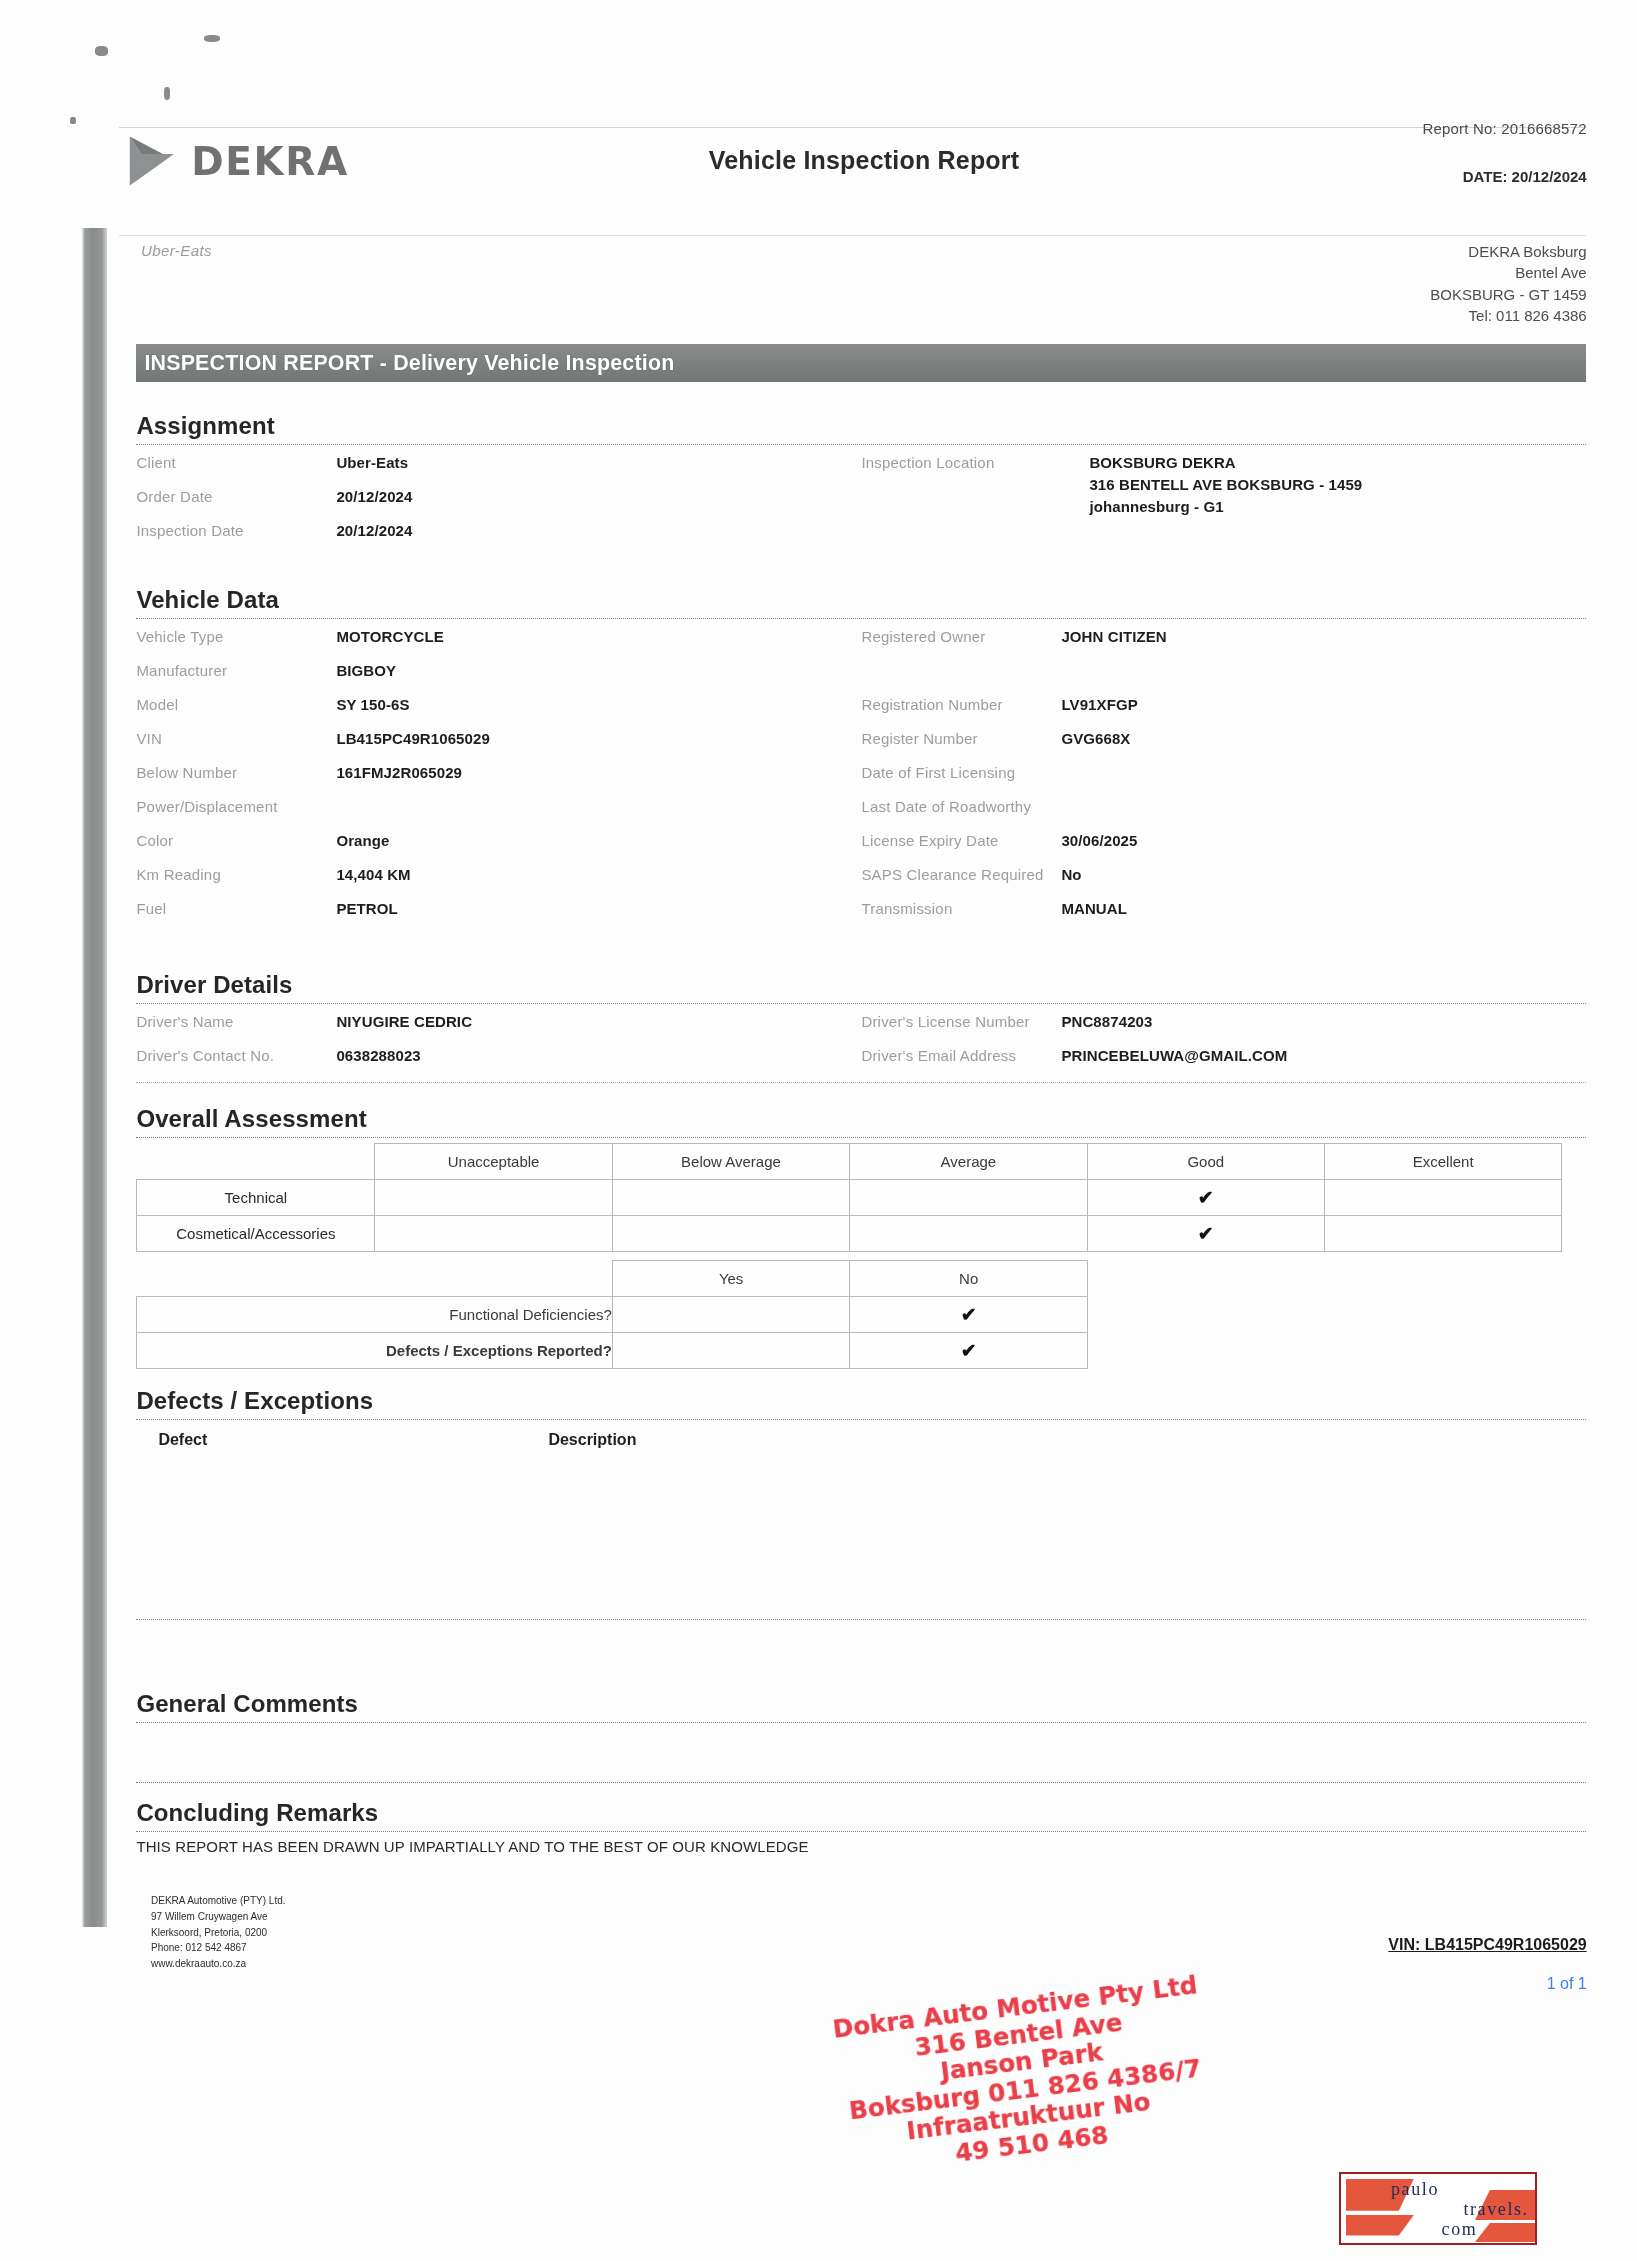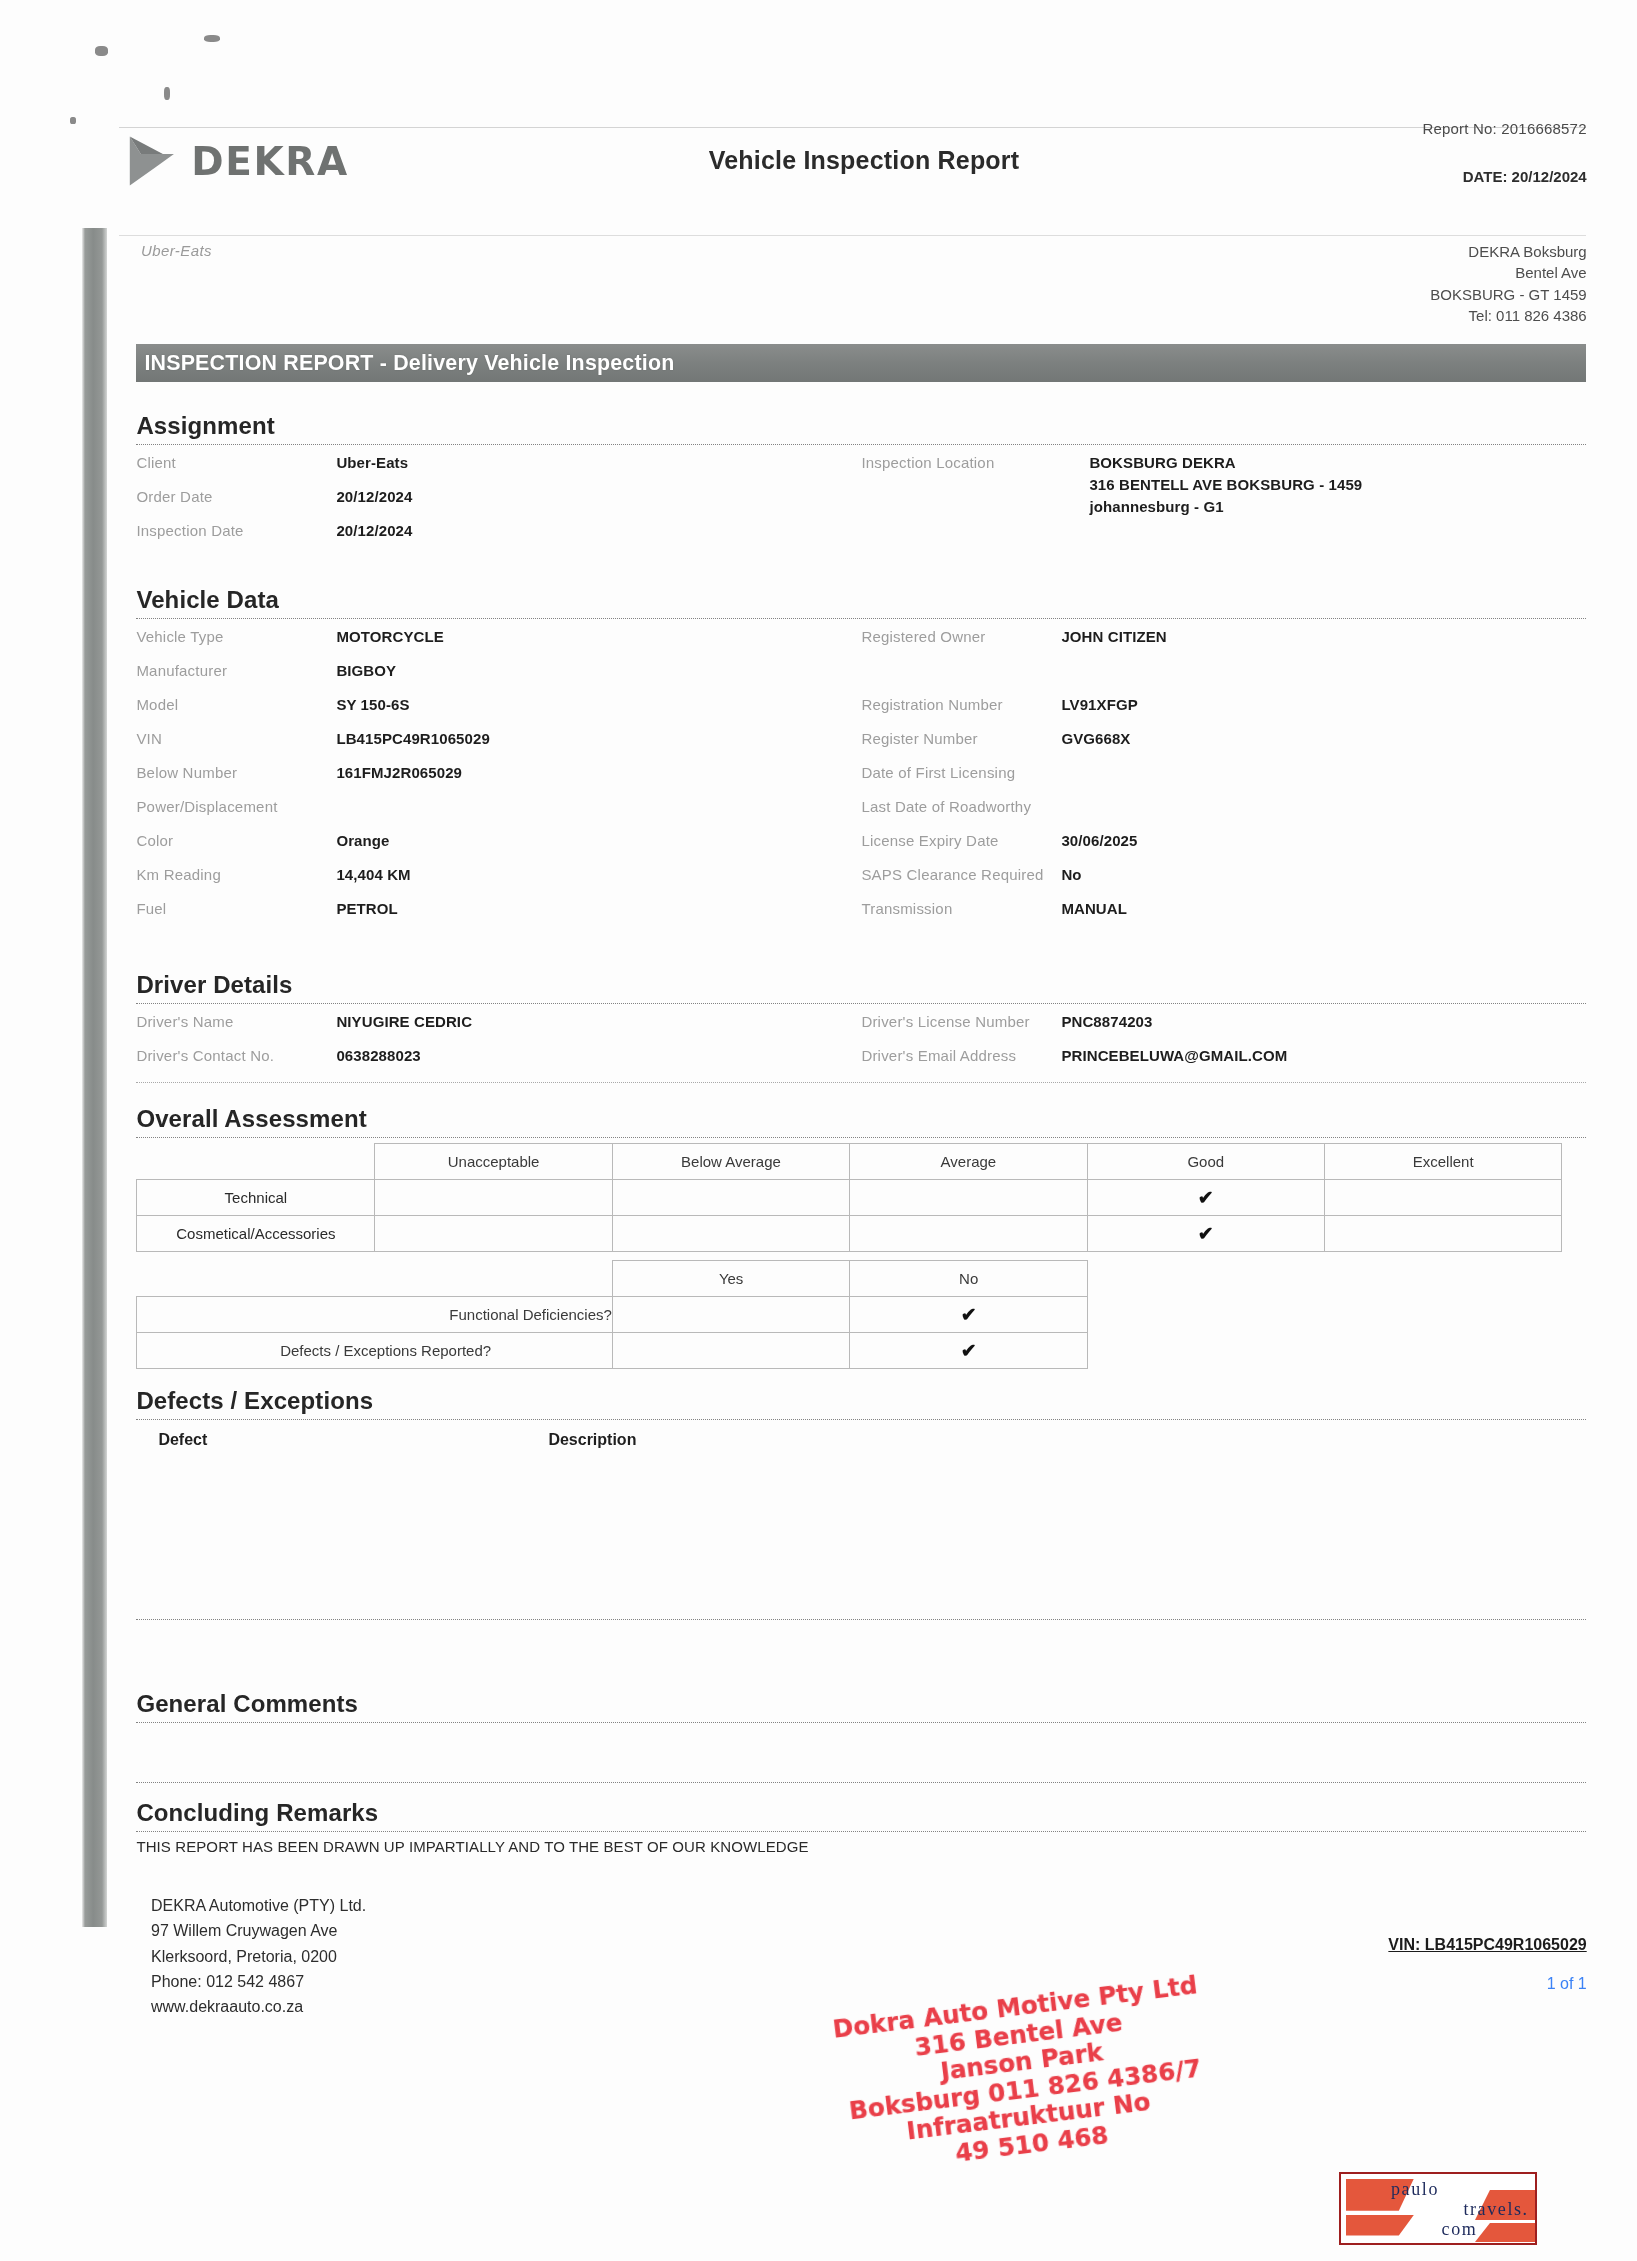--- a/index.html
+++ b/index.html
@@ -132,21 +132,21 @@
 
   .dtl-head { display: flex; font-size: 16px; font-weight: 700; color: #1f1f1f; }
   .dtl-head .c1 { width: 412px; padding-left: 22px; }
   .dtl-head .c2 { }
 
   .concluding-line {
     font-size: 15px; color: #2a2a2a; letter-spacing: 0.1px; margin-top: 6.3px;
   }
   .addr-block {
     position: absolute; left: 32px;
-    font-size: 16px; line-height: 1.58; color: #2d2d2d;
+    font-size: 10px; line-height: 1.58; color: #2d2d2d;
   }
   .vin-foot {
     position: absolute; right: 6.3px;
     font-size: 16px; color: #1c1c1c; font-weight: 600; text-align: right;
   }
   .page-foot {
     position: absolute; right: 6.3px;
     font-size: 16px; color: #3b82f6; text-align: right;
   }
 
@@ -417,21 +417,21 @@
         <td class="blank"></td>
       </tr>
       <tr>
         <td class="cellbox" colspan="2" style="text-align:right;padding-left:22px;">Functional Deficiencies?</td>
         <td class="cellbox"></td>
         <td class="cellbox"><span class="tick">✔</span></td>
         <td class="blank"></td>
         <td class="blank"></td>
       </tr>
       <tr>
-        <td class="cellbox" colspan="2" style="text-align:center;padding-left:22px;">Defects / Exceptions Reported?</td>
+        <td class="cellbox" colspan="2" style="text-align:right;padding-left:22px;font-weight:bold;">Defects / Exceptions Reported?</td>
         <td class="cellbox"></td>
         <td class="cellbox"><span class="tick">✔</span></td>
         <td class="blank"></td>
         <td class="blank"></td>
       </tr>
     </tbody>
       </table>
   </div>
 
   <div class="sec" style="top:1387px;">

